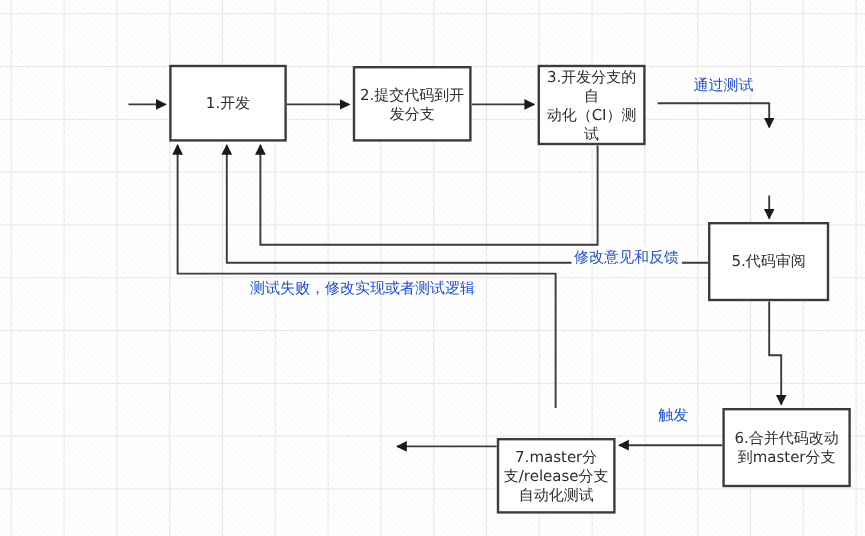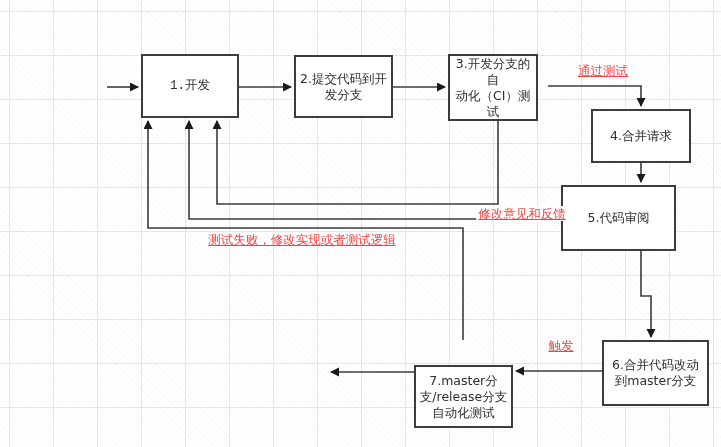--- a/index.html
+++ b/index.html
@@ -31,26 +31,25 @@
     font-size: 12.5px;
     line-height: 16px;
     white-space: pre-line;
   }
   .rect { border-radius: 0; }
   .ellipse { border-radius: 50%; }
   .edge-label {
     position: absolute;
     transform: translateX(-50%);
     background: #ffffff;
-    color: #ef4444;
+    color: #1d4ed8;
     font-size: 12.5px;
     line-height: 15px;
     white-space: nowrap;
     padding: 0 2px;
-    text-decoration: underline;
   }
 </style>
 </head>
 <body>
 
 <div id="canvas">
 
   <svg id="edges" width="721" height="447" viewBox="0 0 721 447" fill="none" stroke="#3c3c3c" stroke-width="1.6">
     <defs>
       <marker id="arrow" markerUnits="userSpaceOnUse" markerWidth="12" markerHeight="10" refX="8" refY="4.5" orient="auto">
@@ -64,31 +63,30 @@
     <polyline points="641,163 641,182" marker-end="url(#arrow)"></polyline>
     <polyline points="641,251 641,296 651,296 651,337" marker-end="url(#arrow)"></polyline>
     <polyline points="602,371 516,371" marker-end="url(#arrow)"></polyline>
     <polyline points="414,372 331,372" marker-end="url(#arrow)"></polyline>
     <polyline points="498,121 498,204 217,204 217,121" marker-end="url(#arrow)"></polyline>
     <polyline points="590,219 189,219 189,121" marker-end="url(#arrow)"></polyline>
     <polyline points="463,340 463,228 148,228 148,121" marker-end="url(#arrow)"></polyline>
   </svg>
 
 
-  <div class="node rect" style="left:141px; top:54px; width:98px; height:64px;font-family:Liberation Mono, monospace;">1.开发</div>
+  <div class="node rect" style="left:141px; top:54px; width:98px; height:64px;">1.开发</div>
 
   <div class="node rect" style="left:294px; top:55px; width:99px; height:63px;">2.提交代码到开
 发分支</div>
 
   <div class="node rect" style="left:448px; top:54px; width:90px; height:67px;">3.开发分支的自
 动化（CI）测试</div>
 
-  <div class="node rect" style="left:591px; top:109px; width:100px; height:54px;">4.合并请求</div>
 
-  <div class="node rect" style="left:561px; top:185px; width:115px; height:66px;">5.代码审阅</div>
+  <div class="node rect" style="left:590px; top:185px; width:101px; height:66px;">5.代码审阅</div>
 
   <div class="node rect" style="left:602px; top:340px; width:107px; height:66px;">6.合并代码改动
 到master分支</div>
 
   <div class="node rect" style="left:414px; top:340px; width:99px; height:63px;margin-top:25px;">7.master分
 支/release分支
 自动化测试</div>
 
 
   <div class="edge-label" style="left:603px; top:63px;">通过测试</div>

